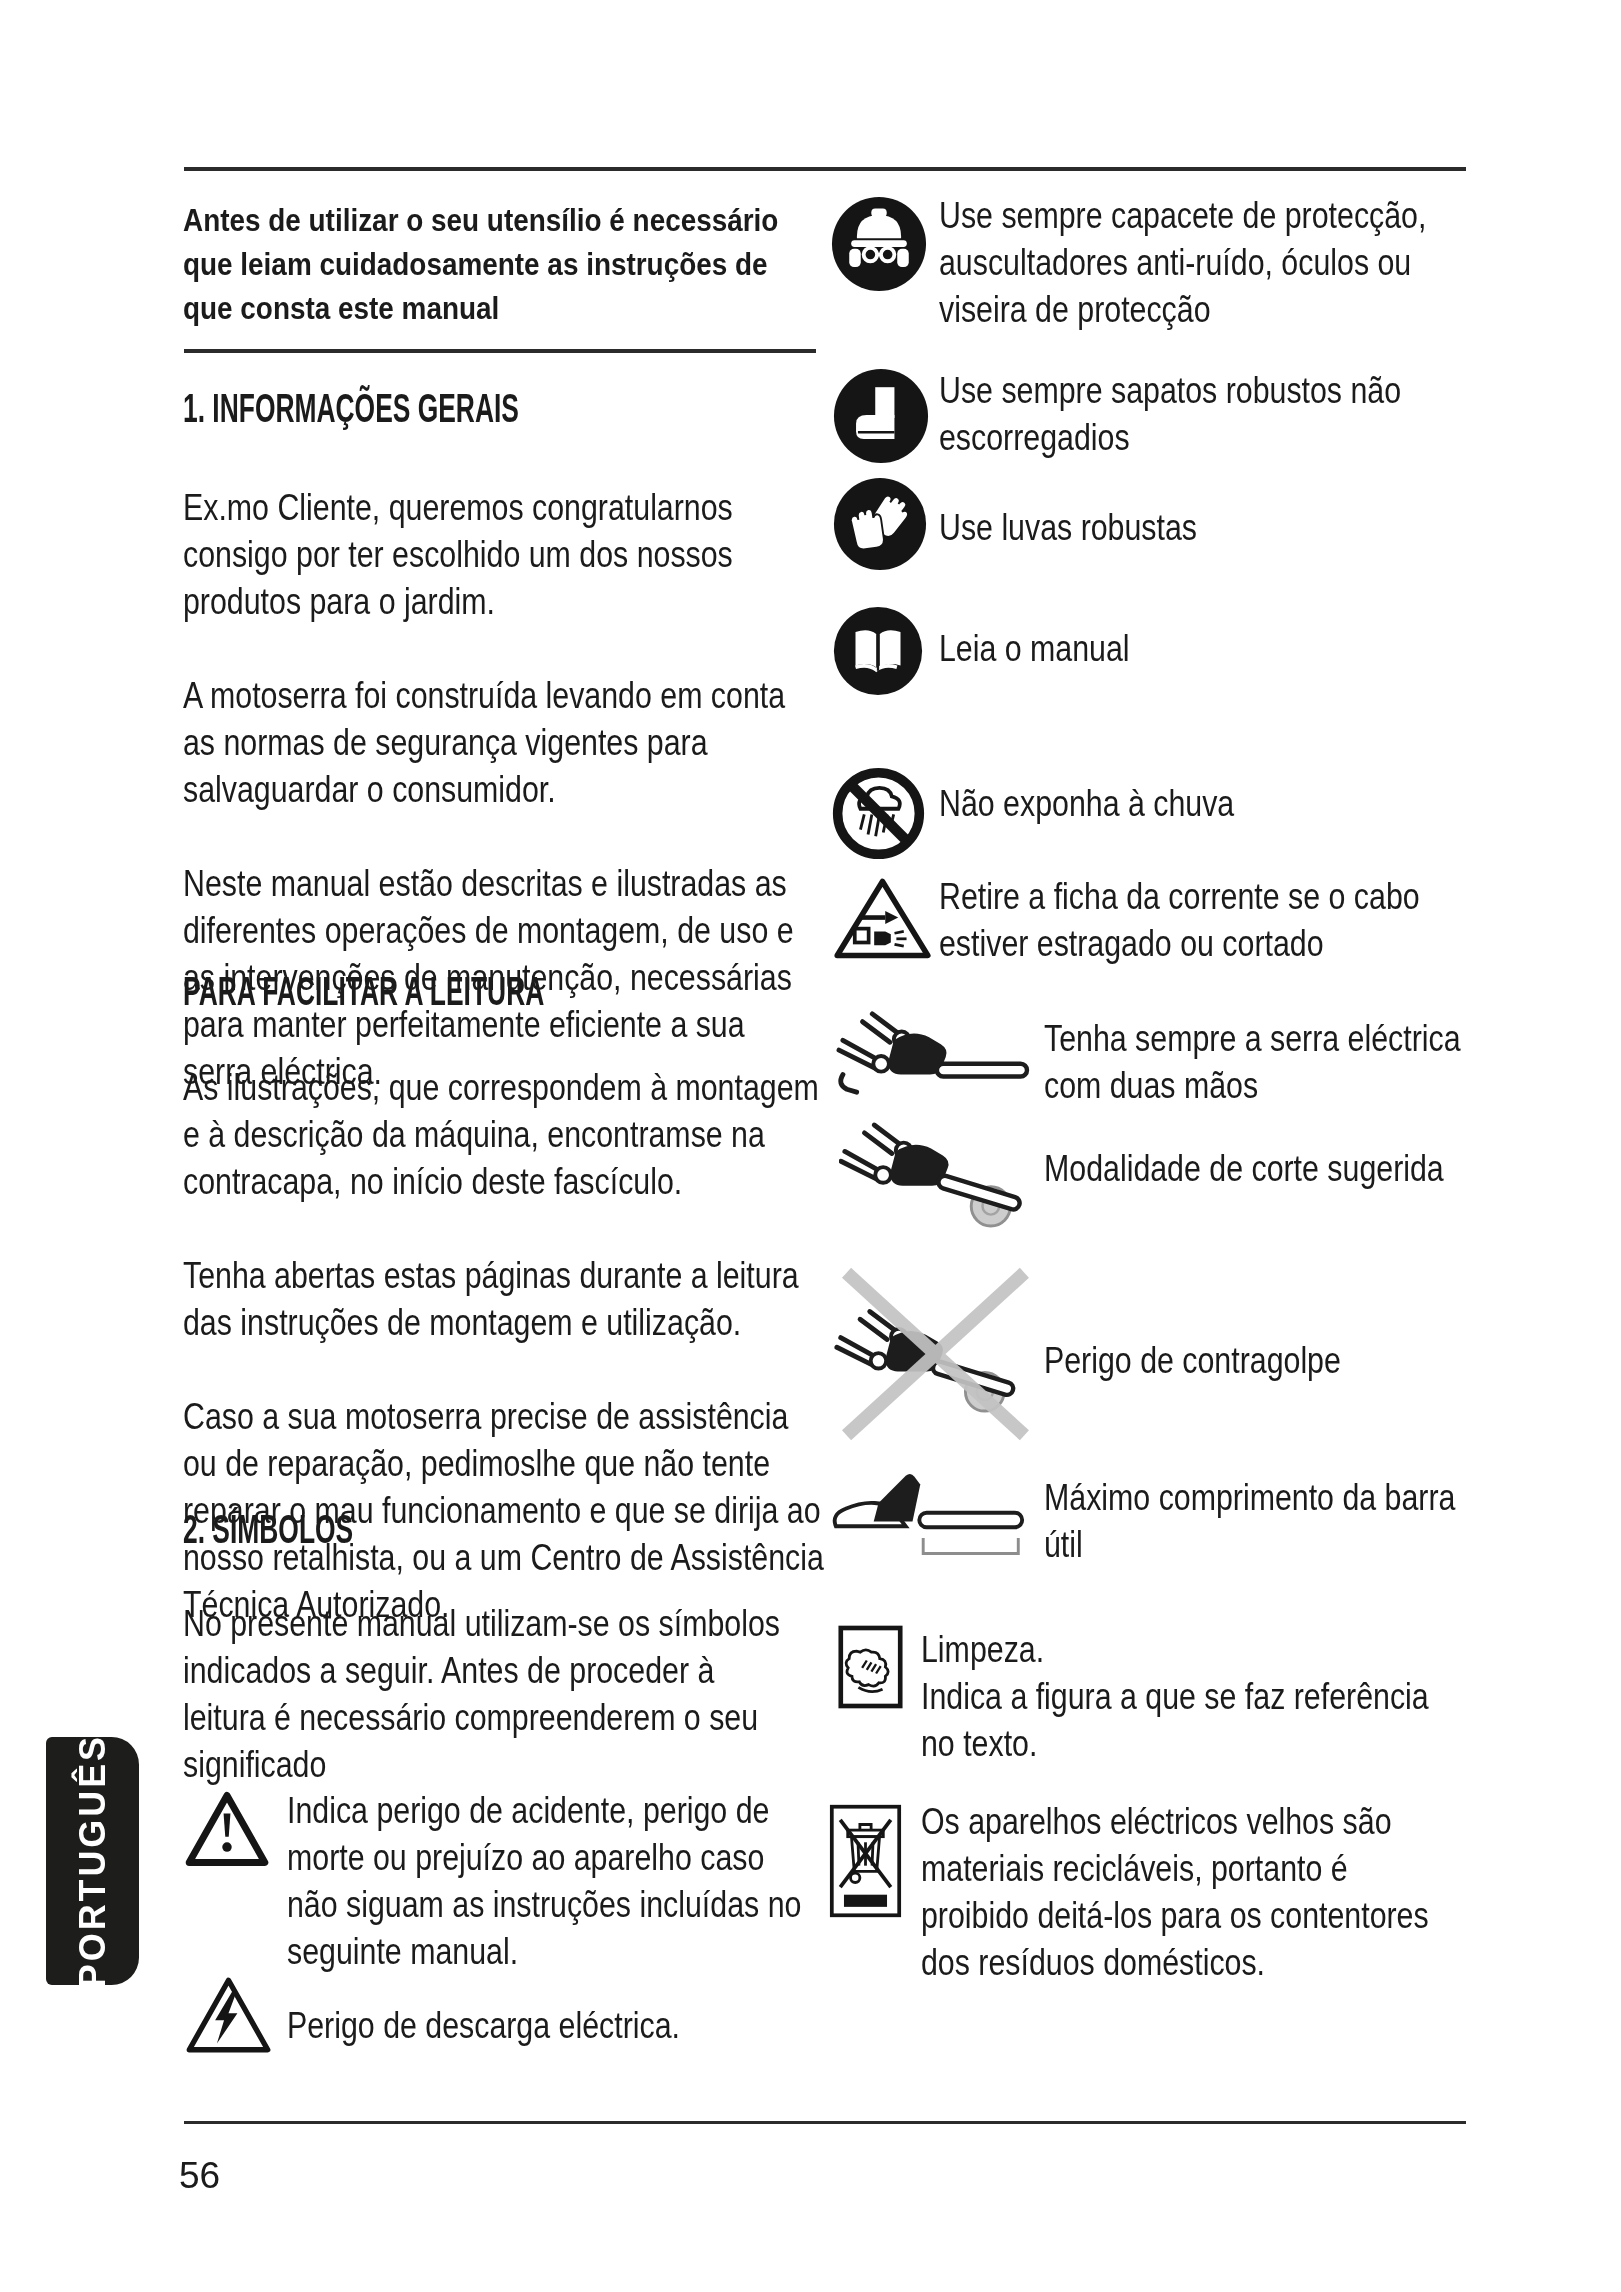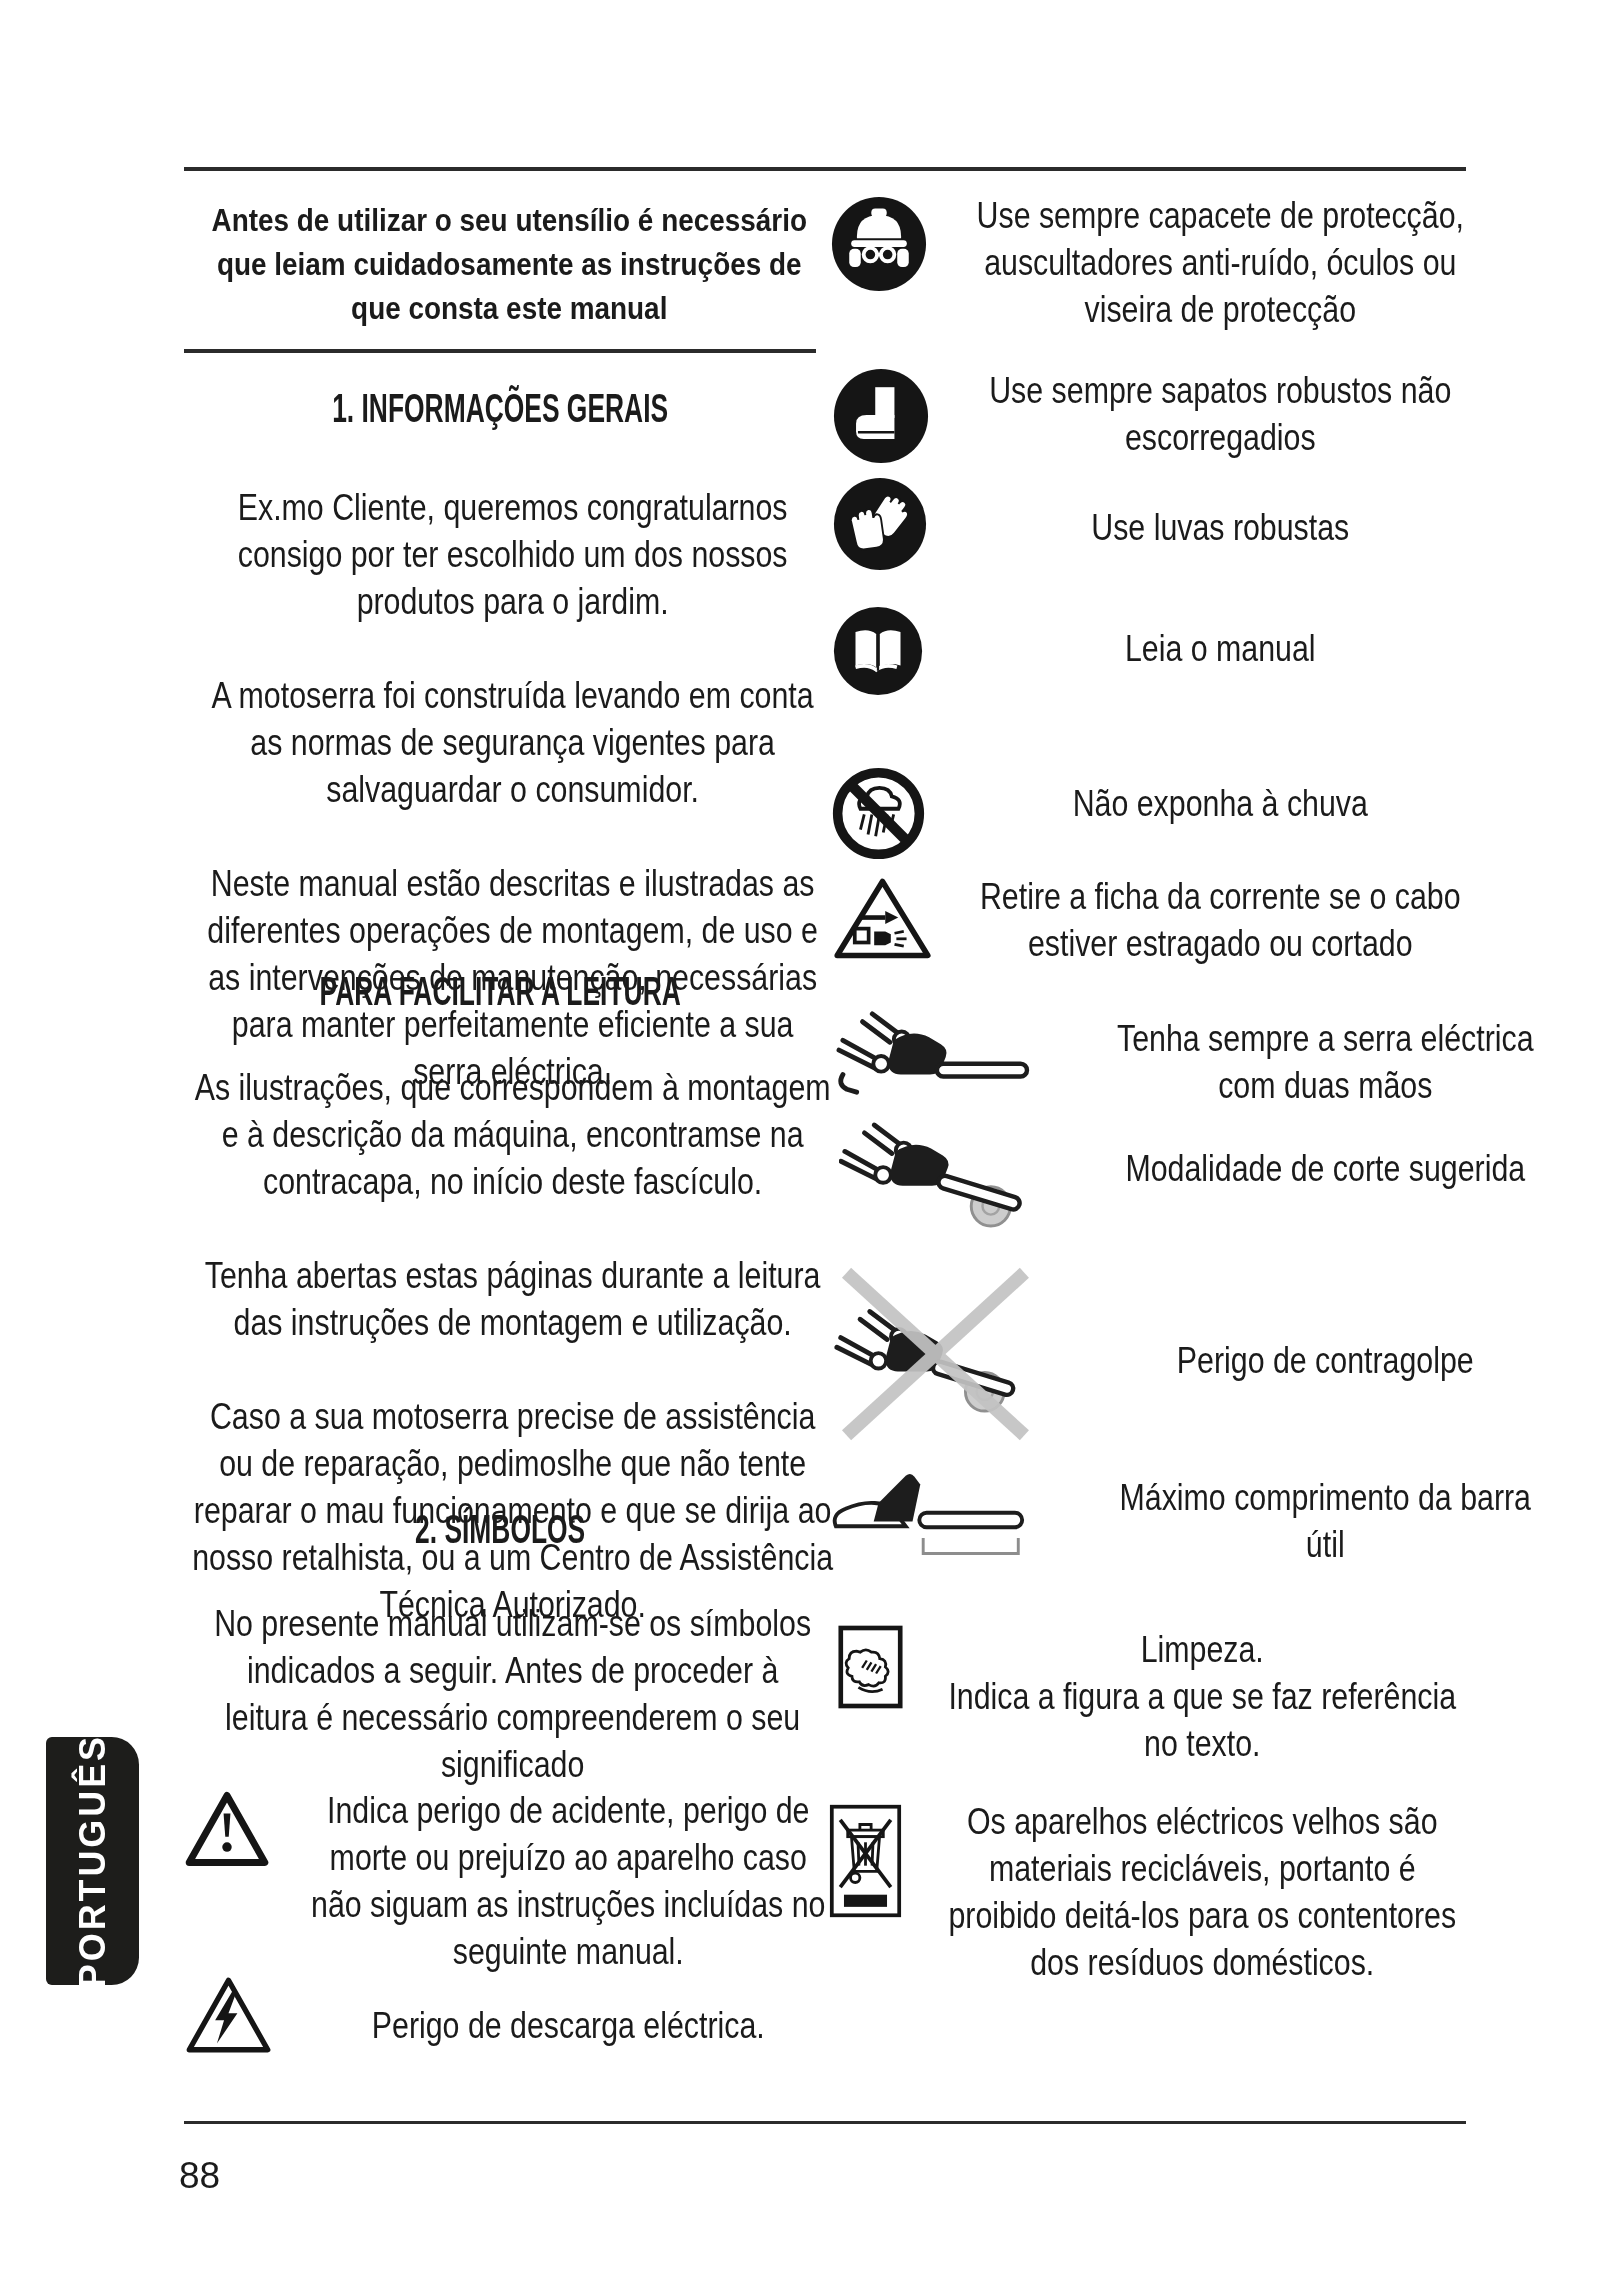--- a/index.html
+++ b/index.html
@@ -3,21 +3,20 @@
 <meta charset="utf-8">
 <style>
   html,body{margin:0;padding:0;background:#ffffff;}
   .page{
     position:relative;
     width:1621px;height:2293px;
     background:#fff;
     font-family:"Liberation Sans", sans-serif;
     color:#1b1b1b;
     overflow:hidden;
-    text-align:center;
   }
   .rule{position:absolute;background:#2b2b2b;}
   .t{position:absolute;white-space:pre-line;transform-origin:0 0;}
   .t p{margin:0;padding:0;}
   .body-text{font-size:37px;line-height:47px;transform:scaleX(0.82);width:804px;}
   .intro-text{font-size:31px;line-height:44px;font-weight:bold;transform:scaleX(0.90);width:725px;}
   .heading{font-size:40px;line-height:47px;font-weight:bold;transform:scaleX(0.66);width:961px;white-space:nowrap;}
   .rc-text{font-size:37px;line-height:47px;transform:scaleX(0.82);width:686px;}
   .icon{position:absolute;display:block;line-height:0;}
   .lang-tab{
@@ -101,21 +100,21 @@
       <path d="M50 7 L94 85 H6 Z" fill="#fff" stroke="#151515" stroke-width="6" stroke-linejoin="round"></path>
       <path d="M54 20 L35 52 h10 l-8 26 L60 44 h-10 l9 -24 z" fill="#151515"></path>
     </svg>
   </span>
   <div class="t rc-text" style="left:287px;top:2002px;">Perigo de descarga eléctrica.</div>
 
   <div class="lang-tab">
     <span>PORTUGUÊS</span>
   </div>
 
-  <div class="page-number">88</div>
+  <div class="page-number">56</div>
 
   <span class="icon" style="left:831px;top:196px;">
     <svg width="96" height="96" viewBox="0 0 100 100">
       <circle cx="50" cy="50" r="49" fill="#151515"></circle>
       <g fill="#fff">
         <path d="M27 42 q0 -22 23 -22 q23 0 23 22 v2 h-46 z"></path>
         <rect x="42" y="13" width="16" height="9" rx="4"></rect>
         <rect x="21" y="46" width="58" height="7" rx="3.5"></rect>
         <rect x="19" y="55" width="12" height="19" rx="5"></rect>
         <rect x="69" y="55" width="12" height="19" rx="5"></rect>

